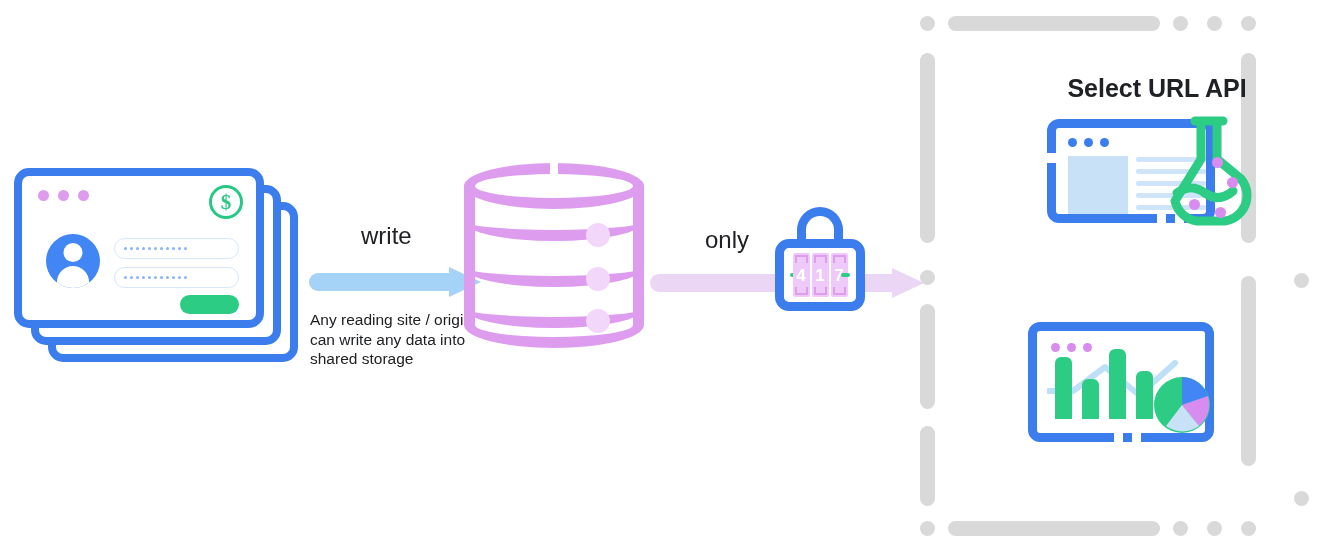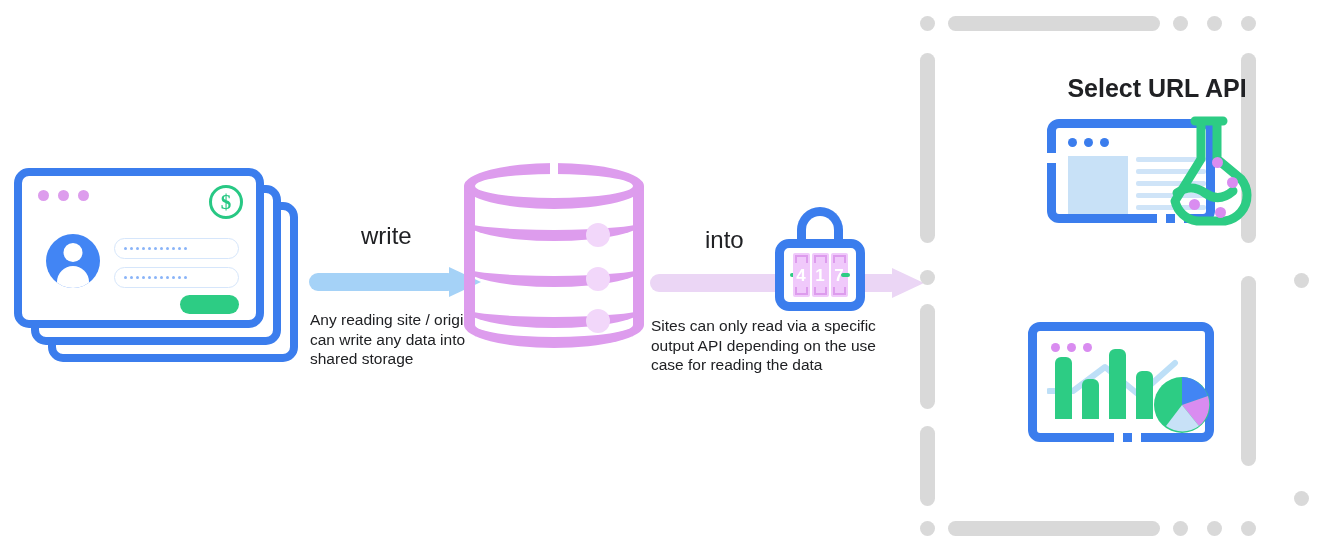--- a/index.html
+++ b/index.html
@@ -243,21 +243,21 @@
     <div class="cyl-disk" style="top:125px;">
       <div class="curve"></div>
     </div>
 
     <div class="cyl-dot" style="left:122px;top:60px;"></div>
     <div class="cyl-dot" style="left:122px;top:104px;"></div>
     <div class="cyl-dot" style="left:122px;top:146px;"></div>
   </div>
 
   <div class="abs" id="read-group">
-    <div class="abs arrow-label" style="left:55px;top:4px;">into</div>
+    <div class="abs arrow-label" style="left:55px;top:4px;">only</div>
 
     <div class="abs arrow-shape" style="left:0px;top:45px;width:280px;height:32px;">
       <div class="arrow-bar" style="width:250px;background:#ebd6f5;top:7px;"></div>
       <div class="arrow-head" style="left:242px;top:1px;border-left:32px solid #ebd6f5;"></div>
     </div>
 
     <div class="lock">
       <div class="lock-shackle"></div>
       <div class="lock-body">
         <div class="lock-dash" style="left:6px;"></div>
@@ -267,21 +267,20 @@
         <div class="dial">
           <span class="dial-num">1</span>
         </div>
         <div class="dial">
           <span class="dial-num">7</span>
         </div>
         <div class="lock-dash" style="right:6px;"></div>
       </div>
     </div>
 
-    <div class="abs caption" style="left:1px;top:94px;width:240px;">Sites can only read via a specific output API depending on the use case for reading the data</div>
   </div>
 
   <div class="abs" id="api-panel">
 
     <div class="dash dash-dot" style="left:0;top:10px;"></div>
     <div class="dash dash-h" style="left:28px;top:10px;width:212px;"></div>
     <div class="dash dash-dot" style="left:253px;top:10px;"></div>
     <div class="dash dash-dot" style="left:287px;top:10px;"></div>
     <div class="dash dash-dot" style="left:321px;top:10px;"></div>
 

